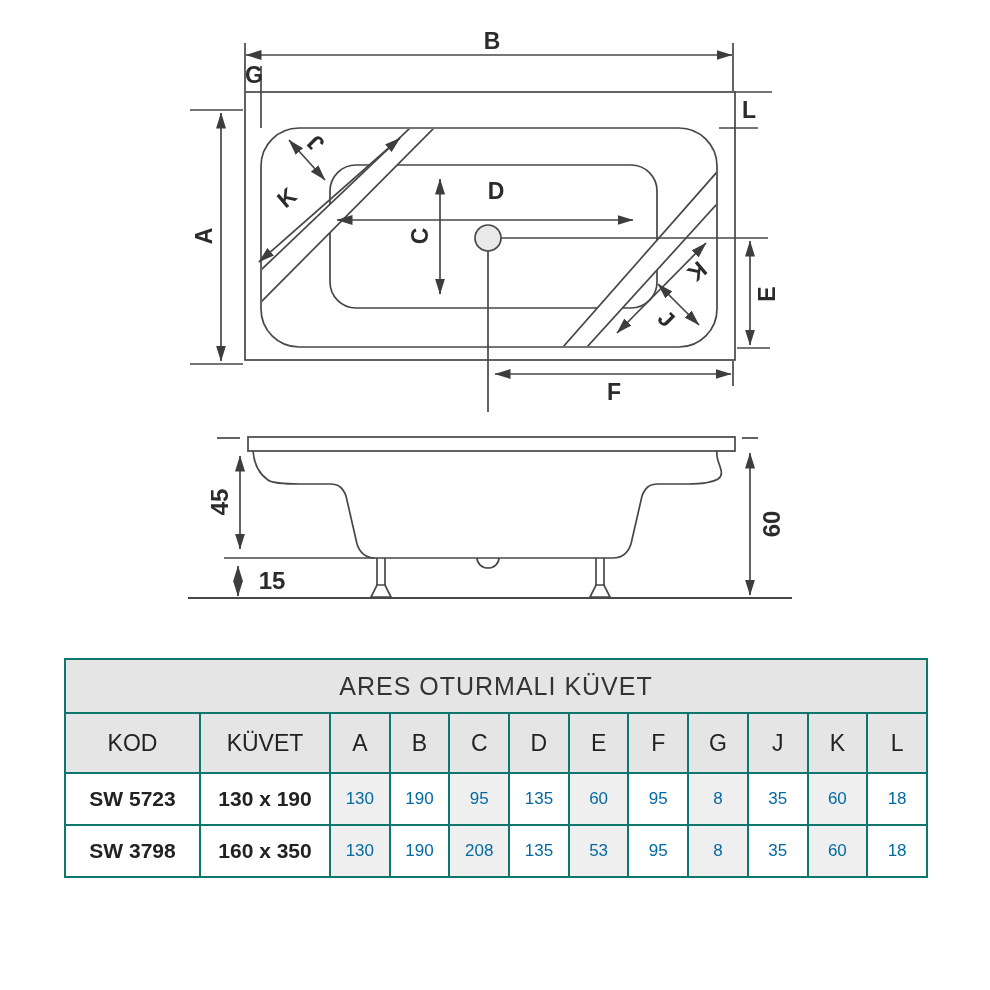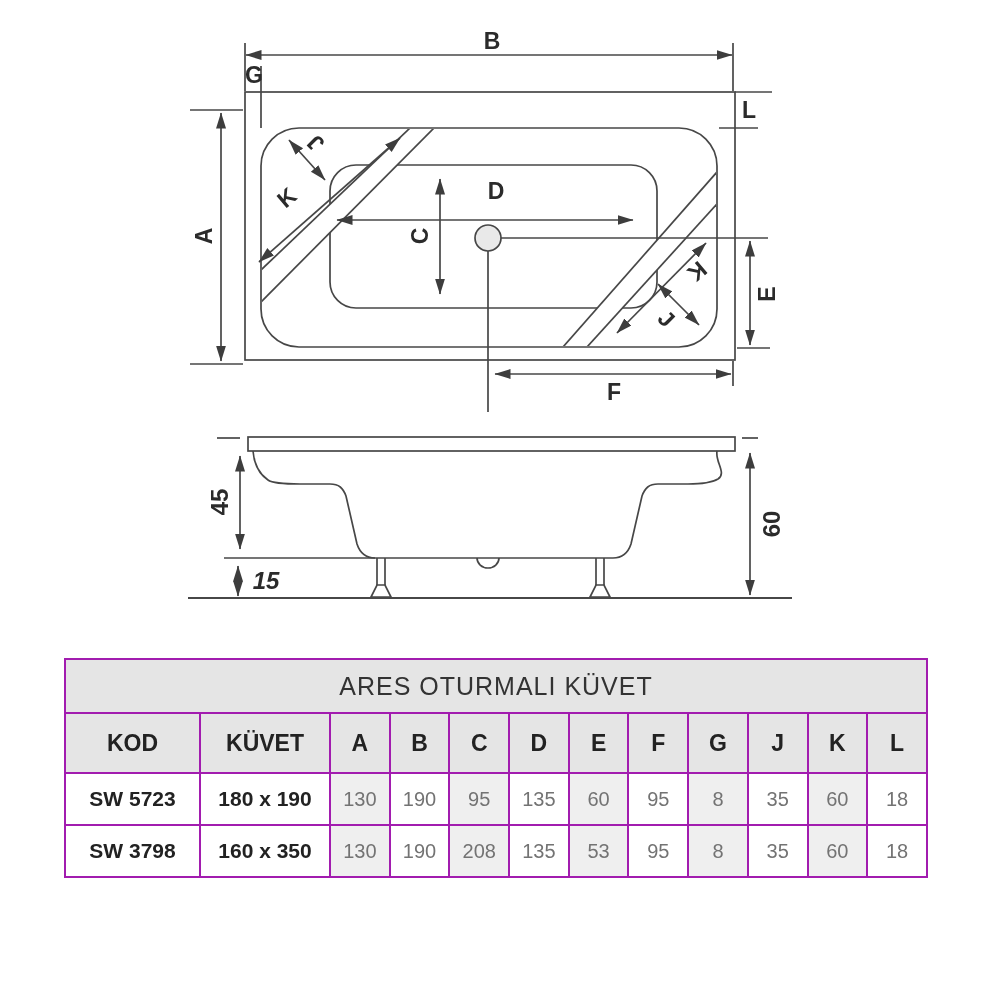--- a/index.html
+++ b/index.html
@@ -13,26 +13,26 @@
   .lbl.rjtl{transform:translate(-50%,-50%) rotate(-135deg);}
   .lbl.rkbr{transform:translate(-50%,-50%) rotate(140deg);}
   .lbl.rjbr{transform:translate(-50%,-50%) rotate(45deg);}
   .lbl.big{font-size:24px;}
 
   
   .spec-table{position:absolute;left:64px;top:658px;width:862px;border-collapse:collapse;
               table-layout:fixed;}
   .spec-table col.c-kod{width:135px;} .spec-table col.c-olcu{width:130px;}
   .spec-table col.c-dim{width:59.7px;}
-  .spec-table td{border:2px solid #a21caf;text-align:center;vertical-align:middle;
+  .spec-table td{border:2px solid #0f766e;text-align:center;vertical-align:middle;
                  padding:0;overflow:hidden;}
   .row-title td{height:52px;background:#e5e5e5;font-size:25px;font-weight:400;
                 color:#333;letter-spacing:1px;}
-  .row-head td{height:58px;background:#e5e5e5;font-size:23px;font-weight:700;color:#222;}
-  .row-data td{height:50px;font-size:20px;font-weight:400;color:#737373;background:#fff;}
+  .row-head td{height:58px;background:#e5e5e5;font-size:23px;font-weight:400;color:#222;}
+  .row-data td{height:50px;font-size:17px;font-weight:400;color:#0369a1;background:#fff;}
   .row-data td:first-child,.row-data td:nth-child(2){font-weight:700;font-size:21px;color:#222;}
   .row-data td:nth-child(odd):not(:first-child){background:#efefef;}
 </style>
 </head>
 <body>
 
 <div class="canvas">
 
   <svg width="990" height="645" viewBox="0 0 990 645">
     <defs>
@@ -134,21 +134,21 @@
   <div class="lbl r90" style="left:204px;top:236px;">A</div>
   <div class="lbl" style="left:496px;top:191px;">D</div>
   <div class="lbl r90" style="left:420px;top:236px;">C</div>
   <div class="lbl rktl" style="left:287px;top:198px;">K</div>
   <div class="lbl rjtl" style="left:316px;top:143px;">J</div>
   <div class="lbl rkbr" style="left:697px;top:271px;">K</div>
   <div class="lbl rjbr" style="left:666px;top:319px;">J</div>
   <div class="lbl r90" style="left:767px;top:294px;">E</div>
   <div class="lbl" style="left:614px;top:392px;">F</div>
   <div class="lbl r90 big" style="left:220px;top:502px;">45</div>
-  <div class="lbl big" style="left:266px;top:581px;font-style:italic;">15</div>
+  <div class="lbl big" style="left:272px;top:581px;">15</div>
   <div class="lbl r90 big" style="left:772px;top:524px;">60</div>
 
   <table class="spec-table">
     <colgroup>
       <col class="c-kod">
         <col class="c-olcu">
       <col class="c-dim">
         <col class="c-dim">
         <col class="c-dim">
         <col class="c-dim">
@@ -172,21 +172,21 @@
         <td>D</td>
         <td>E</td>
         <td>F</td>
         <td>G</td>
         <td>J</td>
         <td>K</td>
         <td>L</td>
       </tr>
       <tr class="row-data">
         <td>SW 5723</td>
-        <td>180 x 190</td>
+        <td>130 x 190</td>
         <td>130</td>
         <td>190</td>
         <td>95</td>
         <td>135</td>
         <td>60</td>
         <td>95</td>
         <td>8</td>
         <td>35</td>
         <td>60</td>
         <td>18</td>

